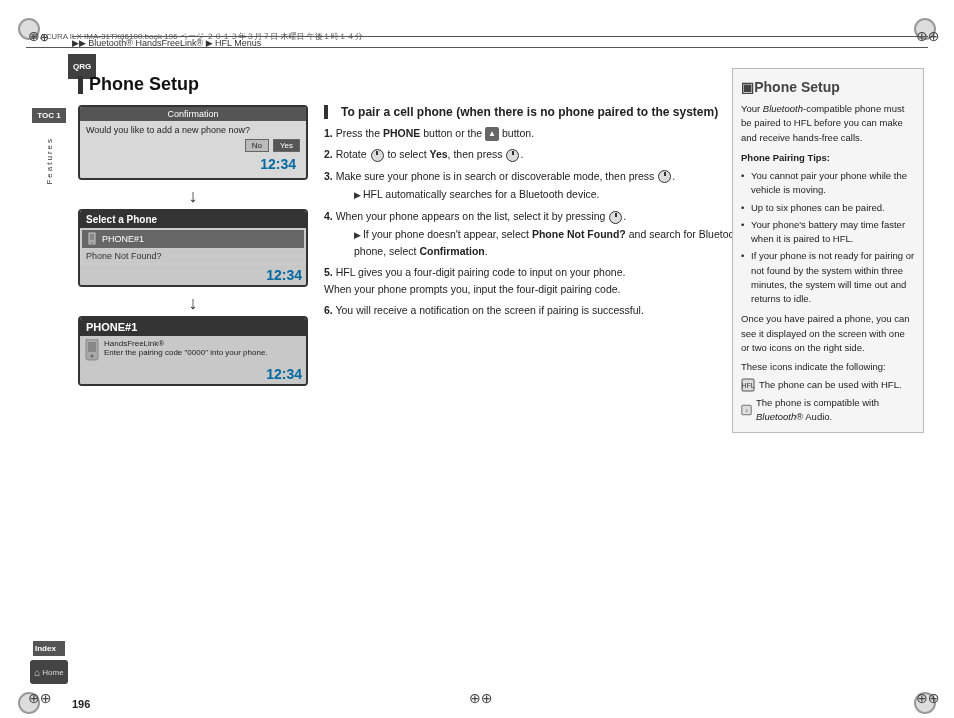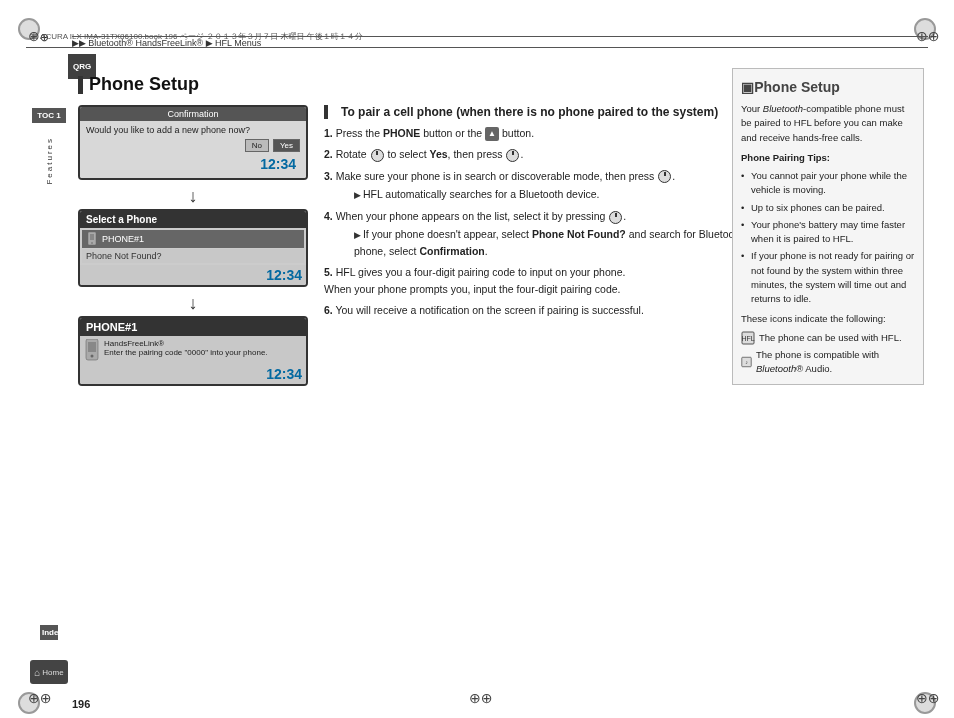--- a/index.html
+++ b/index.html
@@ -318,28 +318,28 @@
       background: #444;
       border-radius: 3px;
       display: flex;
       align-items: center;
       justify-content: center;
       cursor: pointer;
       margin-bottom: 4px;
     }
 
     .index-btn {
-      width: 18px;
+      width: 32px;
       background: #555;
       color: #fff;
       font-size: 8px;
       font-weight: bold;
       padding: 3px 2px;
       cursor: pointer;
-      margin-bottom: 20px;
+      margin-bottom: 4px;
     }
 
     
     .knob-icon {
       display: inline-block;
       width: 13px; height: 13px;
       border-radius: 50%;
       border: 1.5px solid #333;
       background: #ddd;
       vertical-align: middle;
@@ -532,20 +532,21 @@
   <p style="margin-bottom:6px;">
     Your <em>Bluetooth</em>-compatible phone must be paired to HFL before you can make and receive hands-free calls.
   </p>
   <div style="font-weight:bold;margin-bottom:4px;">Phone Pairing Tips:</div>
   <ul style="list-style:none;padding:0;margin-bottom:6px;">
     <li style="padding-left:10px;position:relative;margin-bottom:3px;"><span style="position:absolute;left:0;">•</span><span>You cannot pair your phone while the vehicle is moving.</span></li>
     <li style="padding-left:10px;position:relative;margin-bottom:3px;"><span style="position:absolute;left:0;">•</span><span>Up to six phones can be paired.</span></li>
     <li style="padding-left:10px;position:relative;margin-bottom:3px;"><span style="position:absolute;left:0;">•</span><span>Your phone's battery may time faster when it is paired to HFL.</span></li>
     <li style="padding-left:10px;position:relative;margin-bottom:3px;"><span style="position:absolute;left:0;">•</span><span>If your phone is not ready for pairing or not found by the system within three minutes, the system will time out and returns to idle.</span></li>
   </ul>
+  <p style="margin-bottom:5px;">Once you have paired a phone, you can see it displayed on the screen with one or two icons on the right side.</p>
   <p style="margin-bottom:4px;">These icons indicate the following:</p>
   <div style="margin-bottom:3px;display:flex;align-items:center;gap:4px;">
     <svg width="14" height="14" viewBox="0 0 14 14">
       <rect x="1" y="1" width="12" height="12" rx="1" fill="#ddd" stroke="#555" stroke-width="1"></rect>
       <text x="7" y="10" text-anchor="middle" font-size="7" fill="#333">HFL</text>
     </svg>
     <span>The phone can be used with HFL.</span>
   </div>
   <div style="display:flex;align-items:center;gap:4px;">
     <svg width="14" height="14" viewBox="0 0 14 14">

